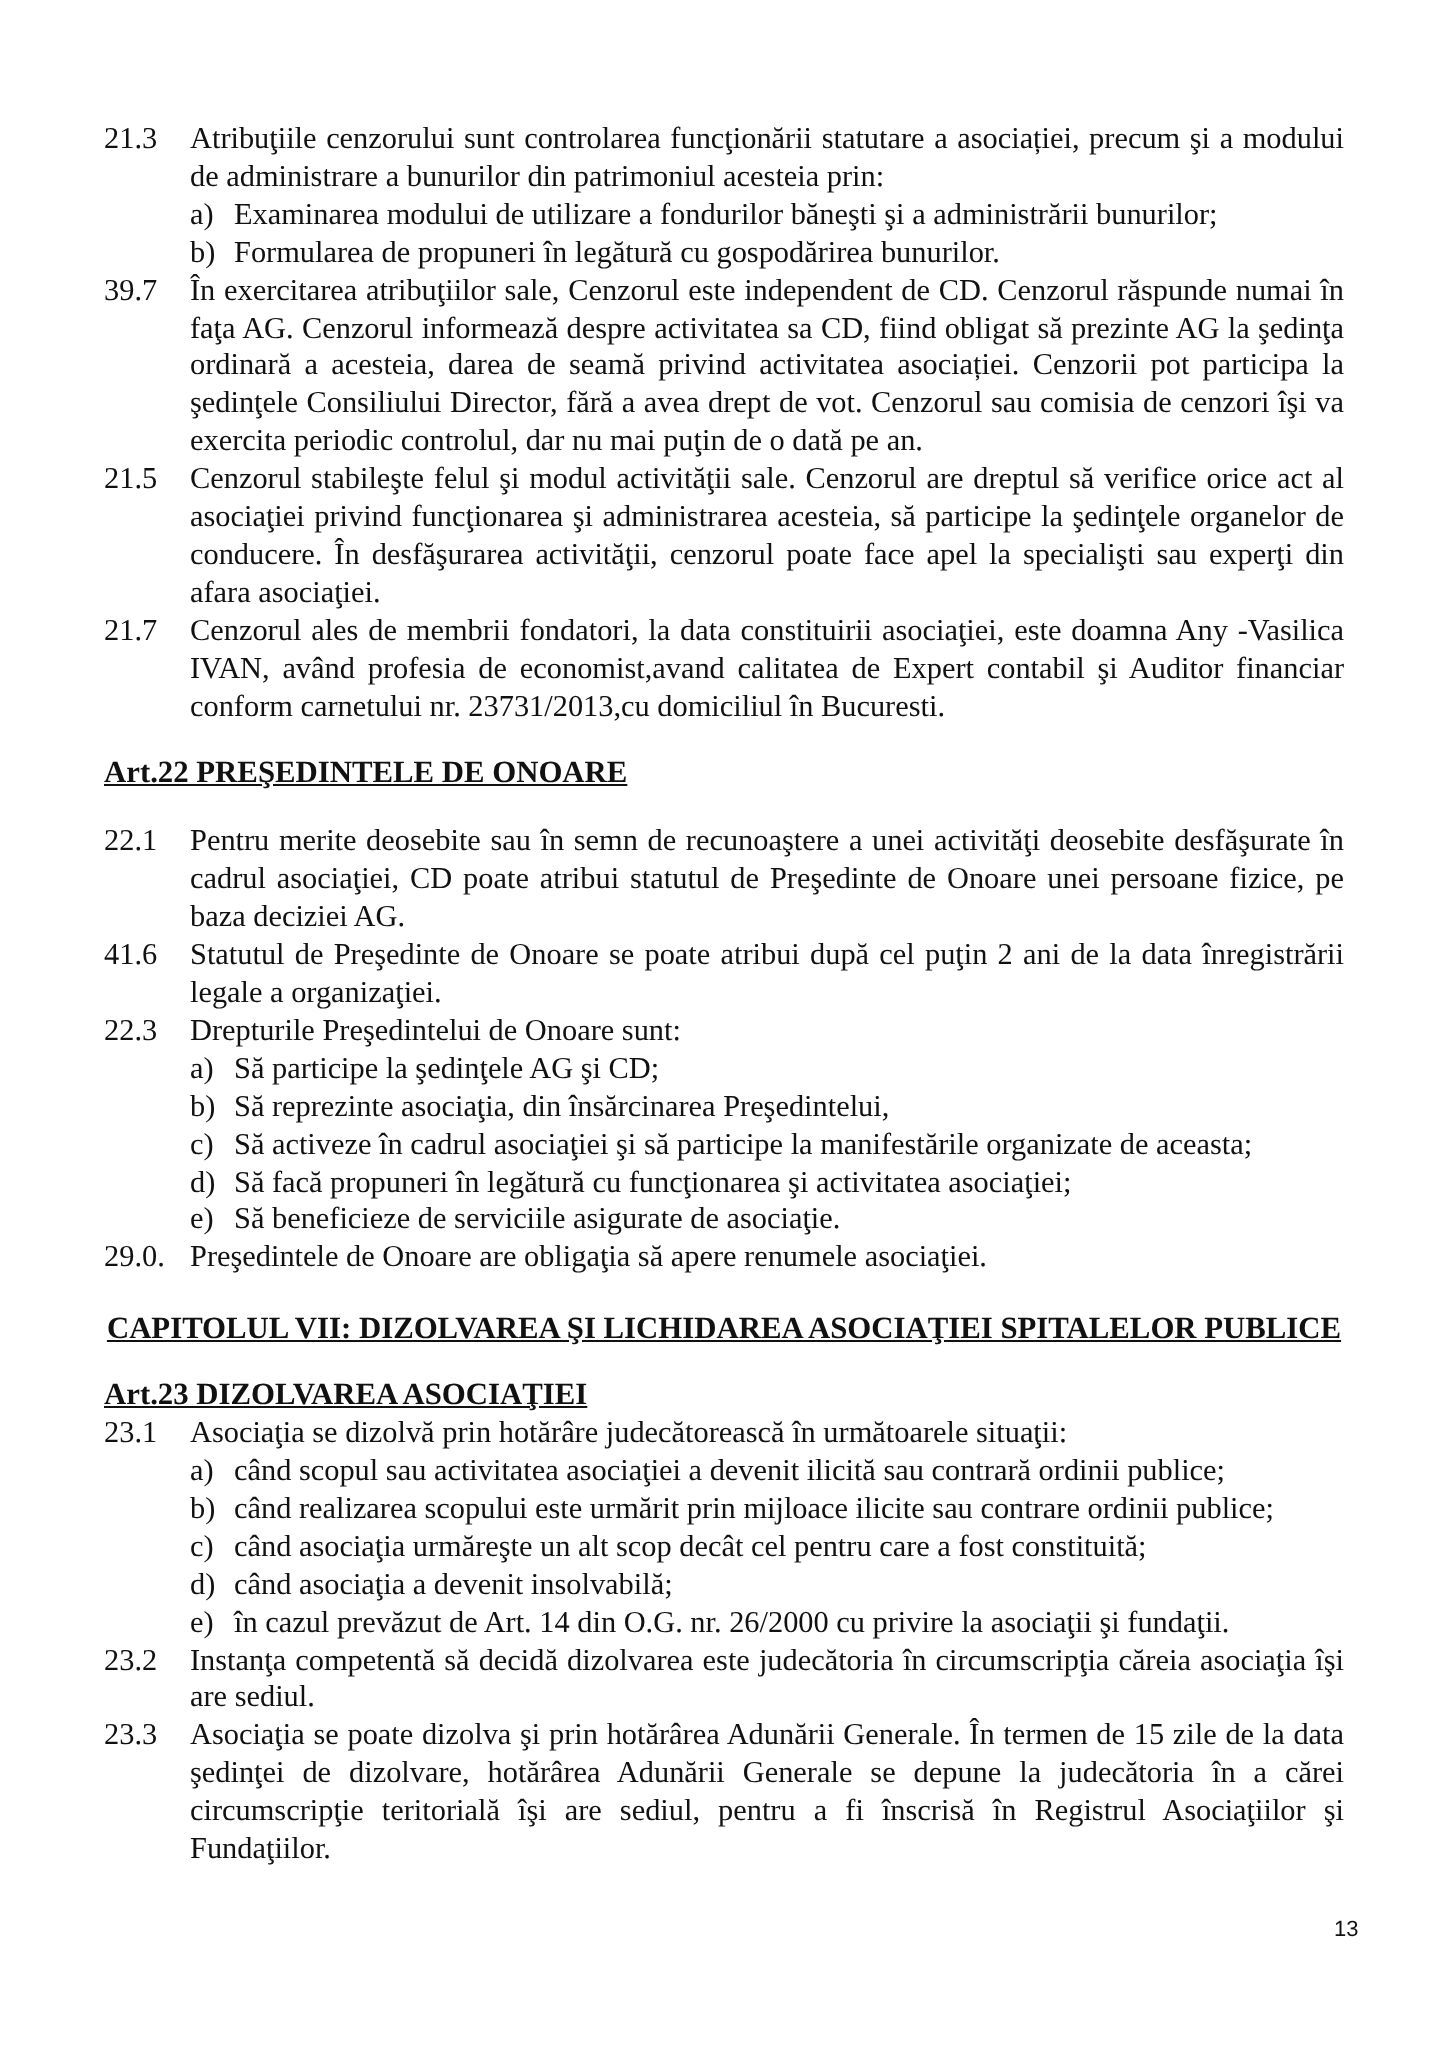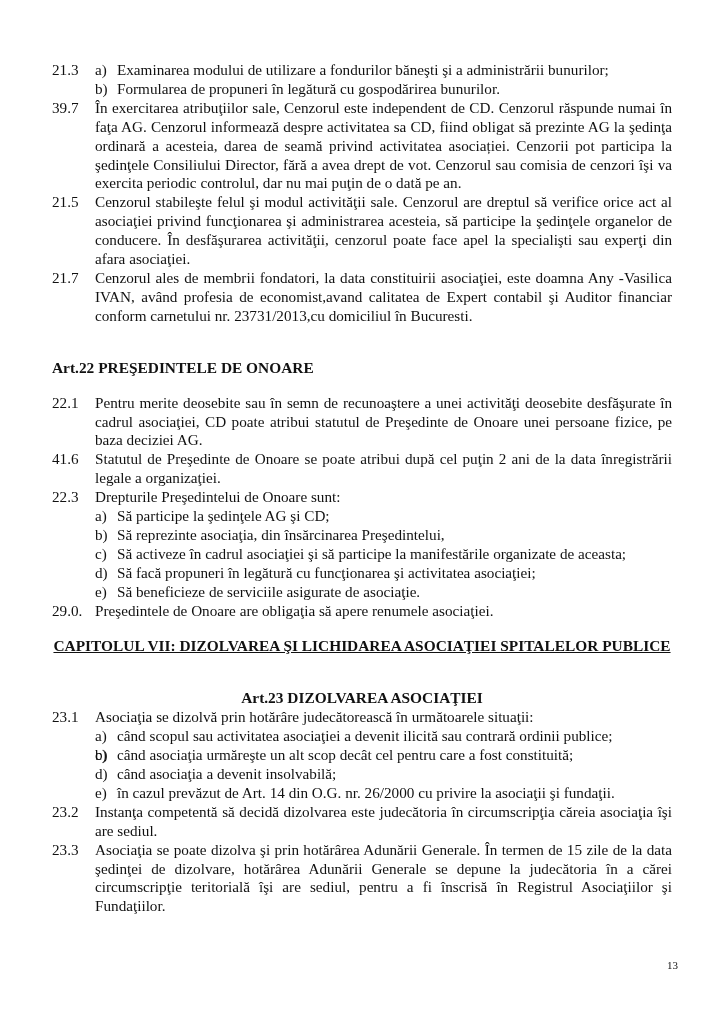--- a/index.html
+++ b/index.html
@@ -5,33 +5,34 @@
   html, body { margin:0; padding:0; background:#ffffff; }
   body { width:724px; height:1024px; position:relative; overflow:hidden;
          font-family:"Liberation Serif", "DejaVu Serif", serif; color:#111; }
   .page { position:absolute; left:0; top:0; width:724px; height:1024px; }
   .content { position:absolute; left:52px; top:61px; width:620px; font-size:15.2px; line-height:18.9px; }
   .item { position:relative; padding-left:43px; text-align:justify; }
   .item .num { position:absolute; left:0; top:0; }
   .sub { position:relative; padding-left:22px; }
   .sub .lt { position:absolute; left:0; top:0; }
   .heading { font-weight:bold; font-size:15.4px; }
-  .h-art { margin-top:33px; margin-bottom:16px; }
-  .h-art.tight { margin-bottom:0;text-align:center; }
+  .h-art { margin-top:14px; margin-bottom:16px;text-decoration:underline; }
+  .h-art.tight { margin-bottom:0; }
   .h-chap { text-align:center; margin-top:17px; margin-bottom:10px;text-decoration:underline; }
-  .pagenum { position:absolute; left:667px; top:959px; font-family:Liberation Serif, serif; font-size:11px; }
+  .pagenum { position:absolute; left:667px; top:959px; font-family:Liberation Sans, sans-serif; font-size:11px; }
 </style>
 </head>
 <body>
 
 <div class="page">
   <div class="content">
 
     <div class="item">
       <span class="num">21.3</span>
+      <span>Atribuţiile cenzorului sunt controlarea funcţionării statutare a asociației, precum şi a modului de administrare a bunurilor din patrimoniul acesteia prin:</span>
       <div class="sub"><span class="lt">a)</span><span>Examinarea modului de utilizare a fondurilor băneşti şi a administrării bunurilor;</span></div>
       <div class="sub"><span class="lt">b)</span><span>Formularea de propuneri în legătură cu gospodărirea bunurilor.</span></div>
     </div>
     <div class="item">
       <span class="num">39.7</span>
       <span>În exercitarea atribuţiilor sale, Cenzorul este independent de CD. Cenzorul răspunde numai în faţa AG. Cenzorul informează despre activitatea sa CD, fiind obligat să prezinte AG la şedinţa ordinară a acesteia, darea de seamă privind activitatea asociației. Cenzorii pot participa la şedinţele Consiliului Director, fără a avea drept de vot. Cenzorul  sau  comisia  de  cenzori  îşi  va  exercita periodic controlul, dar nu mai puţin de o dată pe an.</span>
     </div>
     <div class="item">
       <span class="num">21.5</span>
       <span>Cenzorul stabileşte felul şi modul activităţii sale. Cenzorul are dreptul să verifice orice act al asociaţiei privind funcţionarea şi administrarea acesteia, să participe la şedinţele organelor de conducere. În desfăşurarea activităţii, cenzorul poate face apel la specialişti sau experţi din afara asociaţiei.</span>
@@ -64,21 +65,21 @@
       <span>Preşedintele de Onoare are obligaţia să apere renumele asociaţiei.</span>
     </div>
 
     <div class="heading h-chap">CAPITOLUL VII: DIZOLVAREA ŞI LICHIDAREA ASOCIAŢIEI SPITALELOR PUBLICE</div>
 
     <div class="heading h-art tight">Art.23 DIZOLVAREA ASOCIAŢIEI</div>
     <div class="item">
       <span class="num">23.1</span>
       <span>Asociaţia se  dizolvă  prin  hotărâre  judecătorească  în următoarele situaţii:</span>
       <div class="sub"><span class="lt">a)</span><span>când scopul sau activitatea asociaţiei a devenit ilicită sau contrară ordinii publice;</span></div>
-      <div class="sub"><span class="lt">b)</span></div>
+      <div class="sub"><span class="lt">b)</span><span>când realizarea scopului este urmărit prin mijloace ilicite sau contrare ordinii publice;</span></div>
       <div class="sub"><span class="lt">c)</span><span>când asociaţia urmăreşte un alt scop decât cel pentru care a fost constituită;</span></div>
       <div class="sub"><span class="lt">d)</span><span>când asociaţia  a devenit insolvabilă;</span></div>
       <div class="sub"><span class="lt">e)</span><span>în cazul prevăzut de Art. 14 din O.G. nr. 26/2000 cu privire la asociaţii şi fundaţii.</span></div>
     </div>
     <div class="item">
       <span class="num">23.2</span>
       <span>Instanţa competentă să decidă dizolvarea este judecătoria în circumscripţia căreia asociaţia  îşi are sediul.</span>
     </div>
     <div class="item">
       <span class="num">23.3</span>

